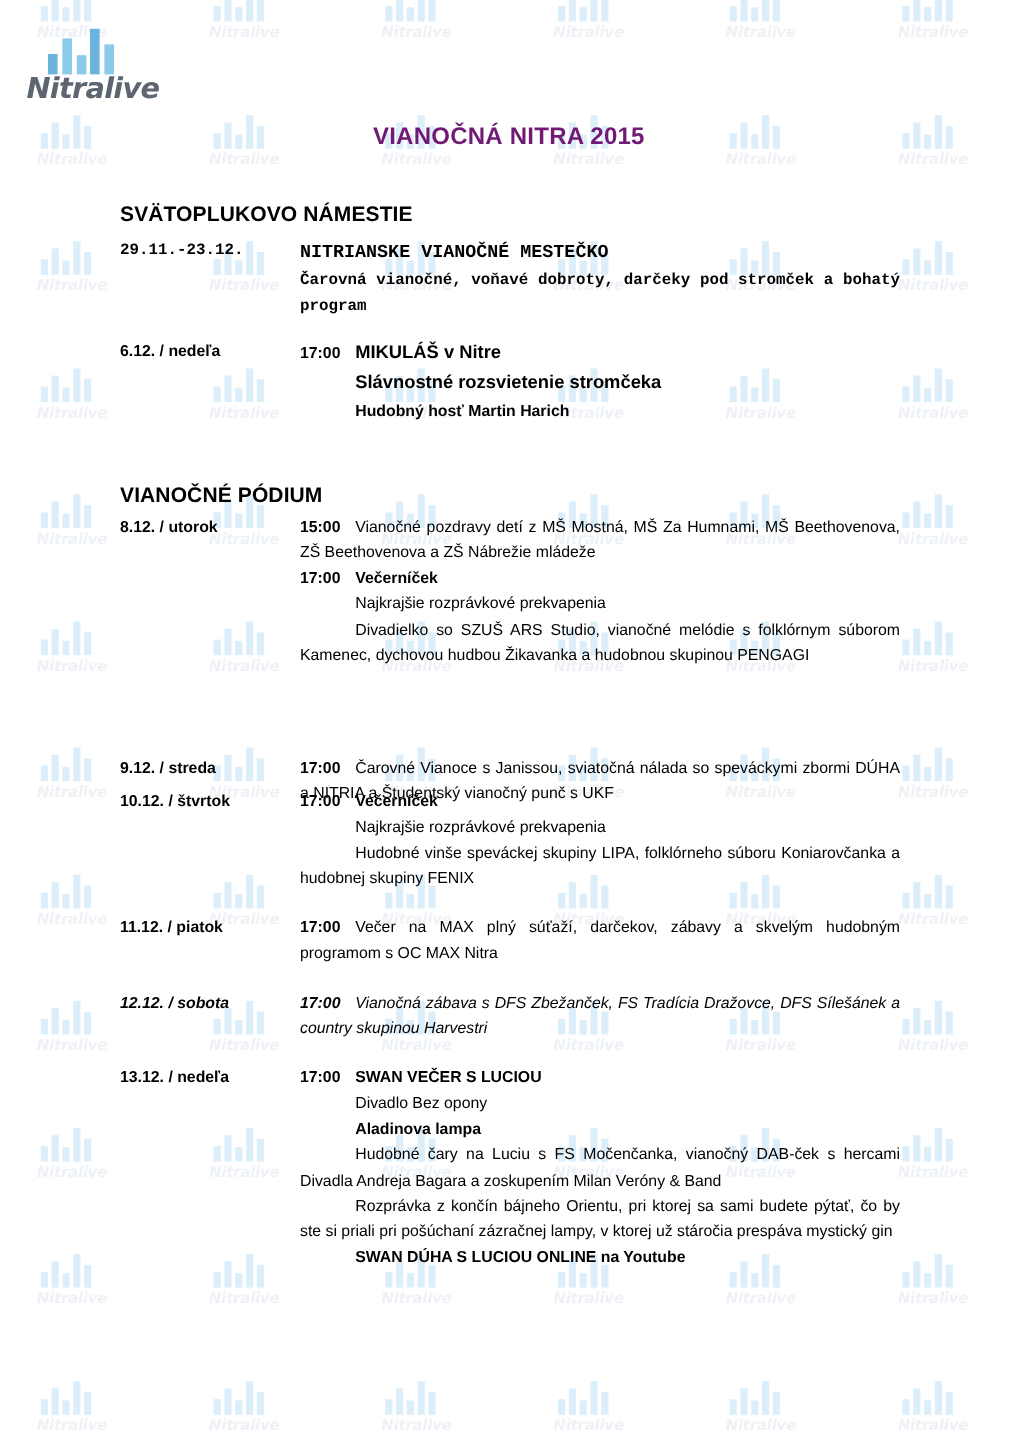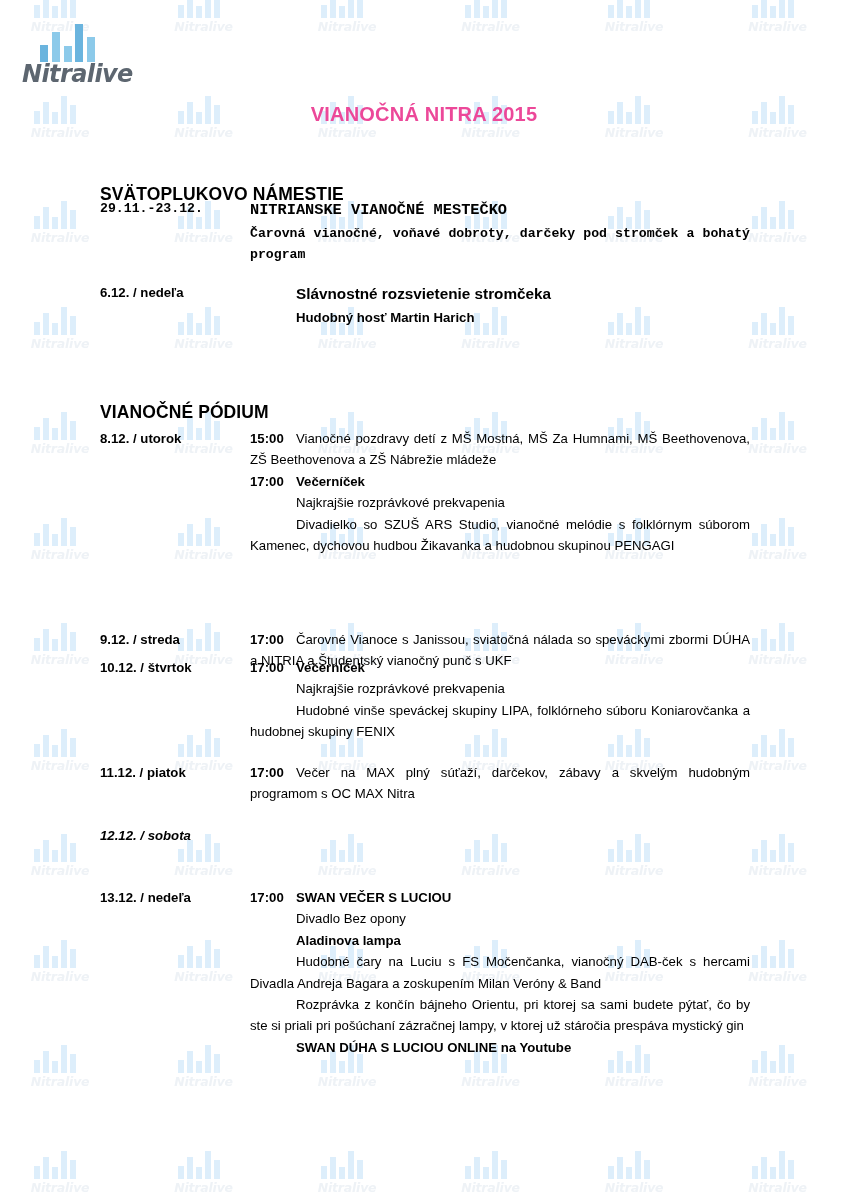--- a/index.html
+++ b/index.html
@@ -110,21 +110,21 @@
     z-index: 2;
   }
   .doc-title {
     position: absolute;
     left: 0;
     top: 103px;
     width: 848px;
     text-align: center;
     font-size: 20px;
     font-weight: bold;
-    color: #ec4899;
+    color: #701a75;
     letter-spacing: 0.2px;
   }
   .venue-heading {
     position: absolute;
     left: 100px;
     font-size: 17.5px;
     font-weight: bold;
     color: #000;
     letter-spacing: 0.1px;
   }
@@ -897,33 +897,34 @@
         <i></i>
         <i></i>
     </div>
     <div class="logo-word">Nitralive</div>
   </div>
 
   <div class="content">
 
     <div class="doc-title">VIANOČNÁ NITRA 2015</div>
 
-    <div class="venue-heading" style="top:168px;margin-top:16px;">SVÄTOPLUKOVO NÁMESTIE</div>
+    <div class="venue-heading" style="top:168px;">SVÄTOPLUKOVO NÁMESTIE</div>
 
     <div class="entry" style="top:198px;font-family:Liberation Mono, monospace;">
       <div class="date">29.11.-23.12.</div>
       <div class="body">
         <p class="big nj">NITRIANSKE VIANOČNÉ MESTEČKO</p>
         <p class="b"><span class="b">Čarovná vianočné, voňavé dobroty, darčeky pod stromček a bohatý program</span></p>
       </div>
     </div>
 
     <div class="entry" style="top:282px;">
       <div class="date">6.12. / nedeľa</div>
       <div class="body nj">
+        <p class="nj"><span class="time">17:00</span><span class="big">MIKULÁŠ v Nitre</span></p>
         <p class="nj"><span class="time"></span><span class="big">Slávnostné rozsvietenie stromčeka</span></p>
         <p class="nj"><span class="time"></span><span class="b">Hudobný hosť Martin Harich</span></p>
       </div>
     </div>
 
     <div class="venue-heading" style="top:402px;">VIANOČNÉ PÓDIUM</div>
 
     <div class="entry" style="top:428px;">
       <div class="date">8.12. / utorok</div>
       <div class="body">
@@ -952,20 +953,23 @@
 
     <div class="entry" style="top:762px;">
       <div class="date">11.12. / piatok</div>
       <div class="body">
         <p><span class="time">17:00</span><span>Večer na MAX plný súťaží, darčekov, zábavy a skvelým hudobným programom s OC MAX Nitra</span></p>
       </div>
     </div>
 
     <div class="entry" style="top:825px;font-style:italic;">
       <div class="date">12.12. / sobota</div>
+      <div class="body">
+        <p><span class="time">17:00</span><span>Vianočná zábava s DFS Zbežanček, FS Tradícia Dražovce,  DFS Sílešánek a country skupinou Harvestri</span></p>
+      </div>
     </div>
 
     <div class="entry" style="top:887px;">
       <div class="date">13.12. / nedeľa</div>
       <div class="body">
         <p class="nj"><span class="time">17:00</span><span class="b">SWAN VEČER S LUCIOU</span></p>
         <p class="nj"><span class="time"></span><span>Divadlo Bez opony</span></p>
         <p class="nj"><span class="time"></span><span class="b">Aladinova lampa</span></p>
         <p><span class="time"></span><span>Hudobné čary na Luciu s FS Močenčanka, vianočný DAB-ček s hercami Divadla Andreja Bagara a zoskupením Milan Veróny &amp; Band</span></p>
         <p><span class="time"></span><span>Rozprávka z končín bájneho Orientu, pri ktorej sa sami budete pýtať, čo by ste si priali pri pošúchaní zázračnej lampy, v ktorej už stáročia prespáva mystický gin</span></p>

